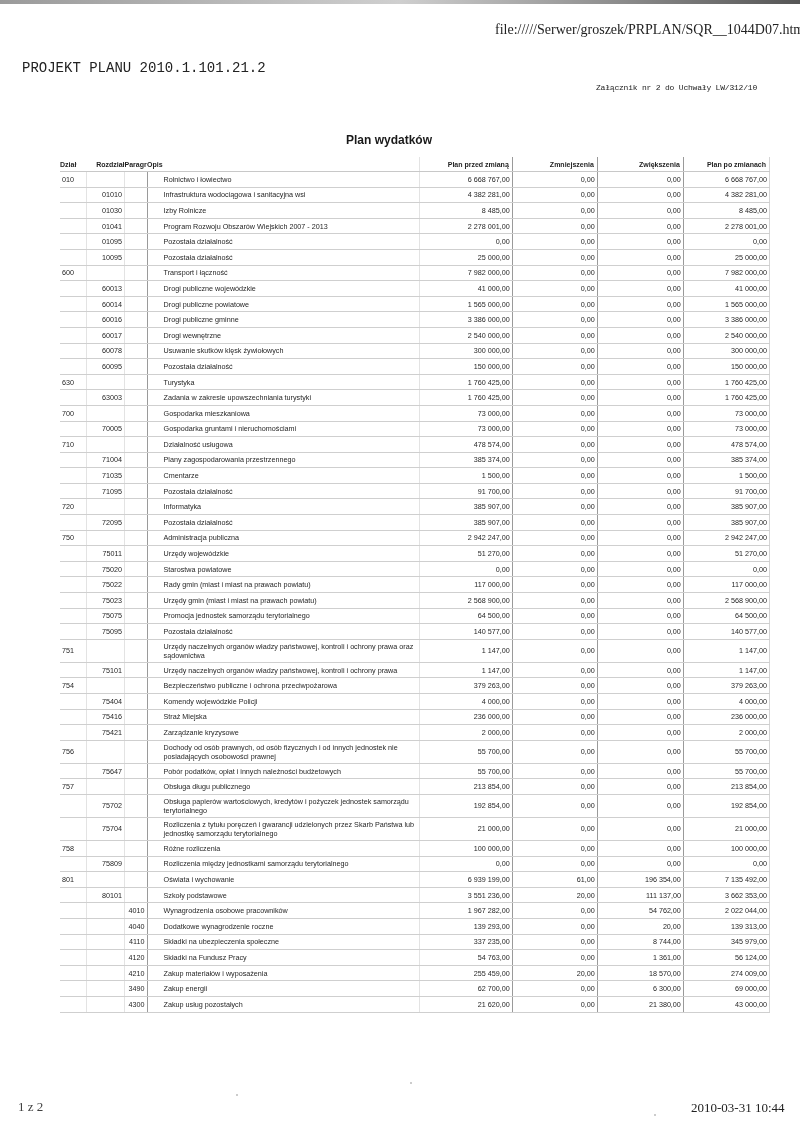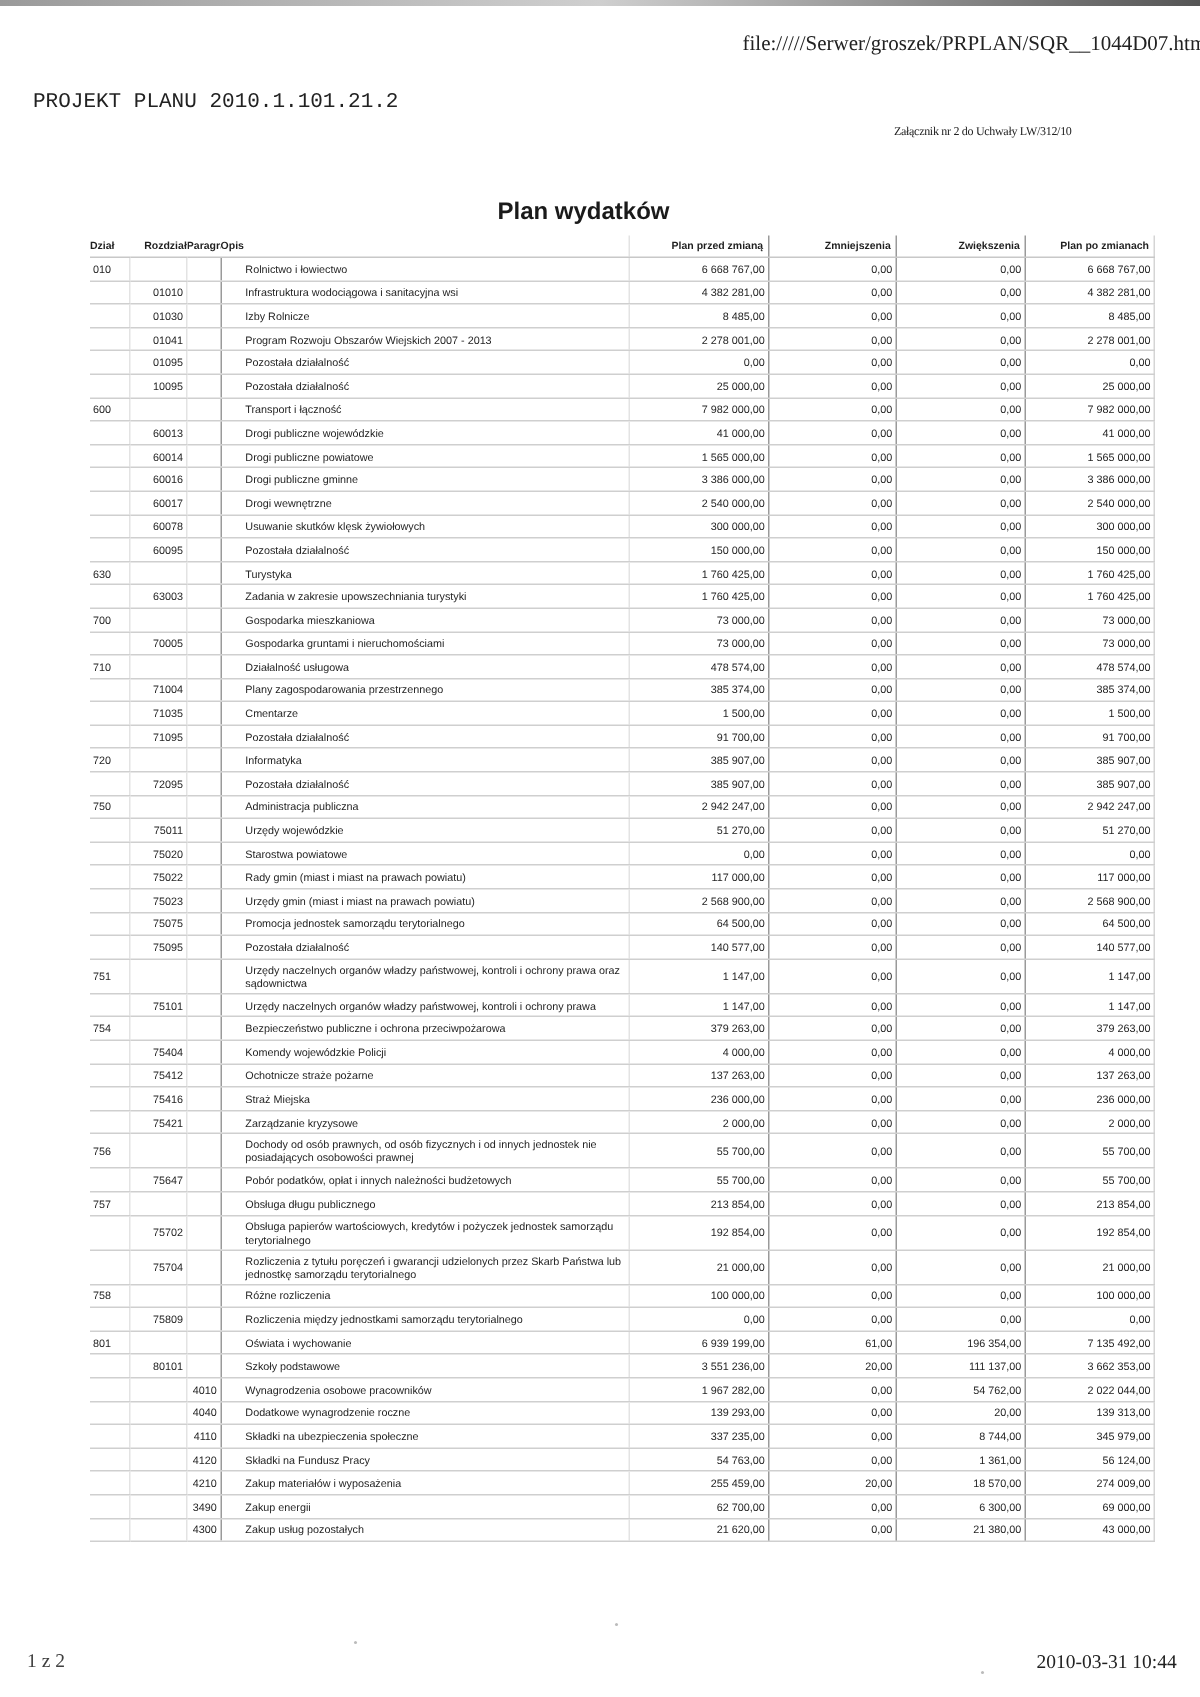--- a/index.html
+++ b/index.html
@@ -1,22 +1,22 @@
 <!DOCTYPE html>
 <html><head>
 <meta charset="utf-8">
 <style>
   html, body { margin: 0; padding: 0; background: #ffffff; }
   body { width: 800px; height: 1131px; position: relative; overflow: hidden; color: #1a1a1a; }
   .top-edge { position: absolute; left: 0; top: 0; width: 800px; height: 4px;
     background: linear-gradient(90deg, #9a9a9a 0%, #cfcfcf 50%, #555 100%); }
   .hdr-left { position: absolute; left: 22px; top: 19px; font-family: Liberation Mono, monospace; font-size: 14px; color: #222; margin-top: 41px; }
   .hdr-right { position: absolute; left: 495px; top: 22px; font-family: "Liberation Serif", serif; font-size: 14px; color: #222; }
-  .annex { position: absolute; left: 596px; top: 83px; font-family: Liberation Serif, serif; font-size: 8px; color: #222; letter-spacing: -0.2px; }
-  .title { position: absolute; left: 0; width: 800px; top: 133px; text-align: center; font-family: "Liberation Sans", sans-serif; font-size: 16px; font-weight: bold; color: #1a1a1a; }
+  .annex { position: absolute; left: 596px; top: 83px; font-family: Liberation Mono, monospace; font-size: 8px; color: #222; letter-spacing: -0.2px; }
+  .title { position: absolute; left: 0; width: 800px; top: 133px; text-align: center; font-family: "Liberation Sans", sans-serif; font-size: 12px; font-weight: bold; color: #1a1a1a; }
   .title span { position: relative; left: -11px; }
   .tbl { position: absolute; left: 60px; top: 157px; width: 710px; border-collapse: collapse; table-layout: fixed;
     font-family: "Liberation Sans", sans-serif; font-size: 7.2px; color: #1f1f1f; }
   .tbl th, .tbl td { padding: 0 2px; height: 14.6px; line-height: 9px; vertical-align: middle; overflow: hidden; }
   .tbl th { font-weight: bold; font-size: 7px; border-bottom: 1px solid #c8c8c8; height: 14px; white-space: nowrap; }
   .tbl td { border-bottom: 1px solid #cfcfcf; }
   .c-dzial { width: 26px; text-align: left; }
   .c-rozdz { width: 37px; text-align: right; border-left: 1px solid #e3e3e3; }
   .c-par { width: 22px; text-align: right; border-left: 1px solid #e3e3e3; }
   .c-opis { width: 265px; text-align: left; border-left: 1px solid #9a9a9a; }
@@ -396,30 +396,20 @@
         <td class="c-rozdz">75404</td>
         <td class="c-par"></td>
         <td class="c-opis">Komendy wojewódzkie Policji</td>
         <td class="c-num c-plan">4 000,00</td>
         <td class="c-num c-zmn">0,00</td>
         <td class="c-num c-zw">0,00</td>
         <td class="c-num c-po">4 000,00</td>
       </tr>
       <tr>
         <td class="c-dzial"></td>
-        <td class="c-rozdz">75412</td>
-        <td class="c-par"></td>
-        <td class="c-opis">Ochotnicze straże pożarne</td>
-        <td class="c-num c-plan">137 263,00</td>
-        <td class="c-num c-zmn">0,00</td>
-        <td class="c-num c-zw">0,00</td>
-        <td class="c-num c-po">137 263,00</td>
-      </tr>
-      <tr>
-        <td class="c-dzial"></td>
         <td class="c-rozdz">75416</td>
         <td class="c-par"></td>
         <td class="c-opis">Straż Miejska</td>
         <td class="c-num c-plan">236 000,00</td>
         <td class="c-num c-zmn">0,00</td>
         <td class="c-num c-zw">0,00</td>
         <td class="c-num c-po">236 000,00</td>
       </tr>
       <tr>
         <td class="c-dzial"></td>

